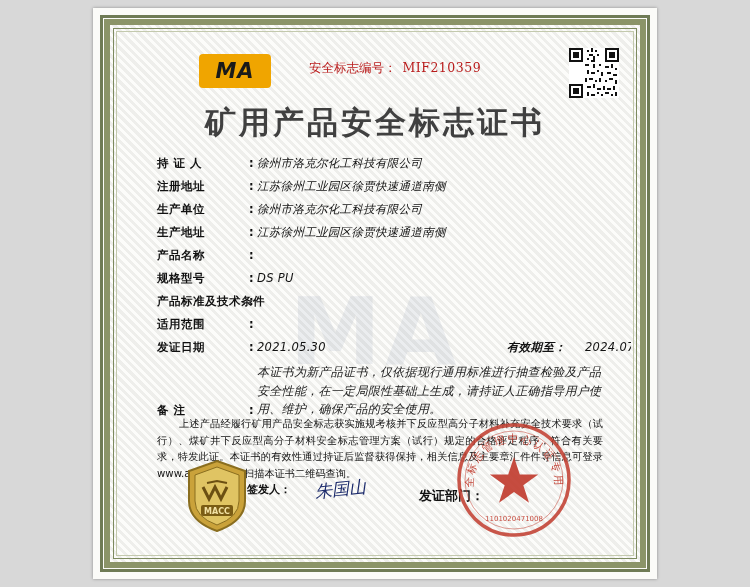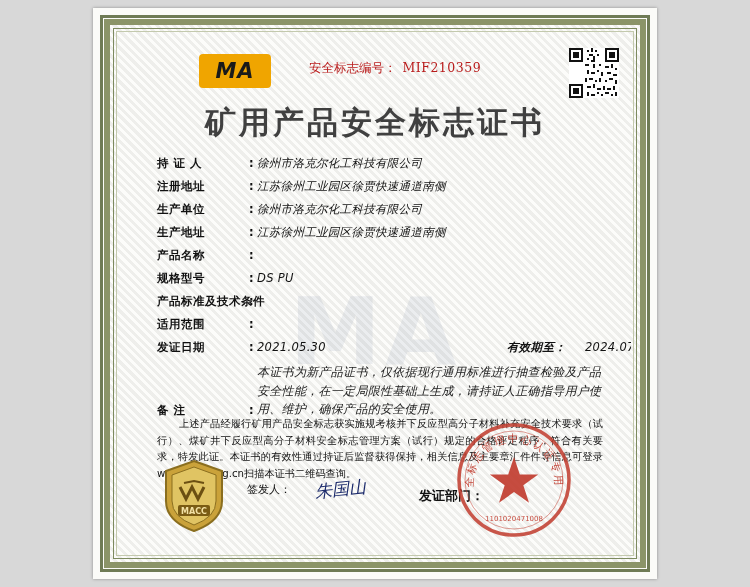--- a/index.html
+++ b/index.html
@@ -143,26 +143,26 @@
     line-height:1.62;
     color:#111;
     text-align:justify;
     text-indent:22px;
   }
   
   .footer{
     position:absolute;left:0;right:0;bottom:8px;height:120px;
   }
   .macc-badge{
-    position:absolute;left:43px;bottom:12px;
+    position:absolute;left:66px;bottom:12px;
     width:64px;height:74px;
   }
   .sign-label{
     position:absolute;left:128px;bottom:48px;
-    font-size:11px;font-weight:normal;color:#111;
+    font-size:11px;font-weight:bold;color:#111;
   }
   .sign-script{
     position:absolute;left:196px;bottom:44px;
     font-size:17px;color:#1b2a6b;
     font-family:"DejaVu Serif","Liberation Serif",serif;
     font-style:italic;
     transform:rotate(-6deg);
   }
   .dept-label{
     position:absolute;left:300px;bottom:40px;

